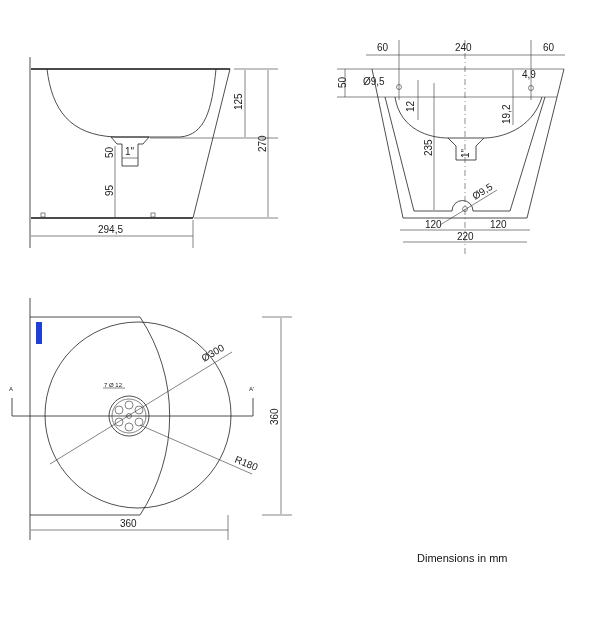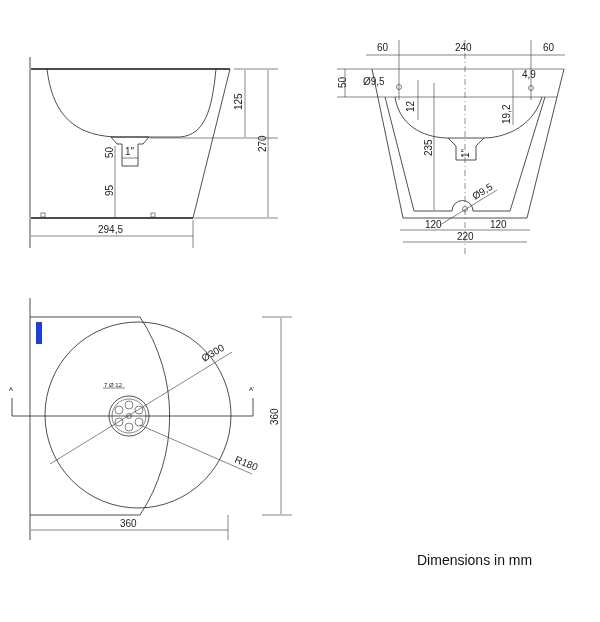--- a/index.html
+++ b/index.html
@@ -4,21 +4,21 @@
 <style>
   html,body{margin:0;padding:0;background:#fff;}
   body{width:600px;height:622px;position:relative;overflow:hidden;font-family:"Liberation Sans",sans-serif;}
   svg{position:absolute;left:0;top:0;}
   .ln{stroke:#222;stroke-width:0.8;fill:none;}
   .thin{stroke:#333;stroke-width:0.6;fill:none;}
   .thick{stroke:#111;stroke-width:1.6;fill:none;}
   .dash{stroke:#444;stroke-width:0.6;fill:none;stroke-dasharray:6,3,1,3;}
   .txt{font-family:"Liberation Sans",sans-serif;font-size:10px;fill:#222;}
   .sm{font-size:6px;}
-  .foot{position:absolute;left:417px;top:552px;font-size:14px;color:#111;font-family:"Liberation Sans",sans-serif;text-align:center;}
+  .foot{position:absolute;left:417px;top:552px;font-size:11px;color:#111;font-family:"Liberation Sans",sans-serif;text-align:center;}
   .logo{position:absolute;left:36px;top:322px;width:6px;height:22px;background:#1f3fd6;}
 </style>
 </head>
 <body>
 
 <svg width="600" height="622">
 
   <g>
     <line class="ln" x1="30" y1="57" x2="30" y2="248"></line>
     <line class="thick" x1="31" y1="69" x2="230" y2="69"></line>

